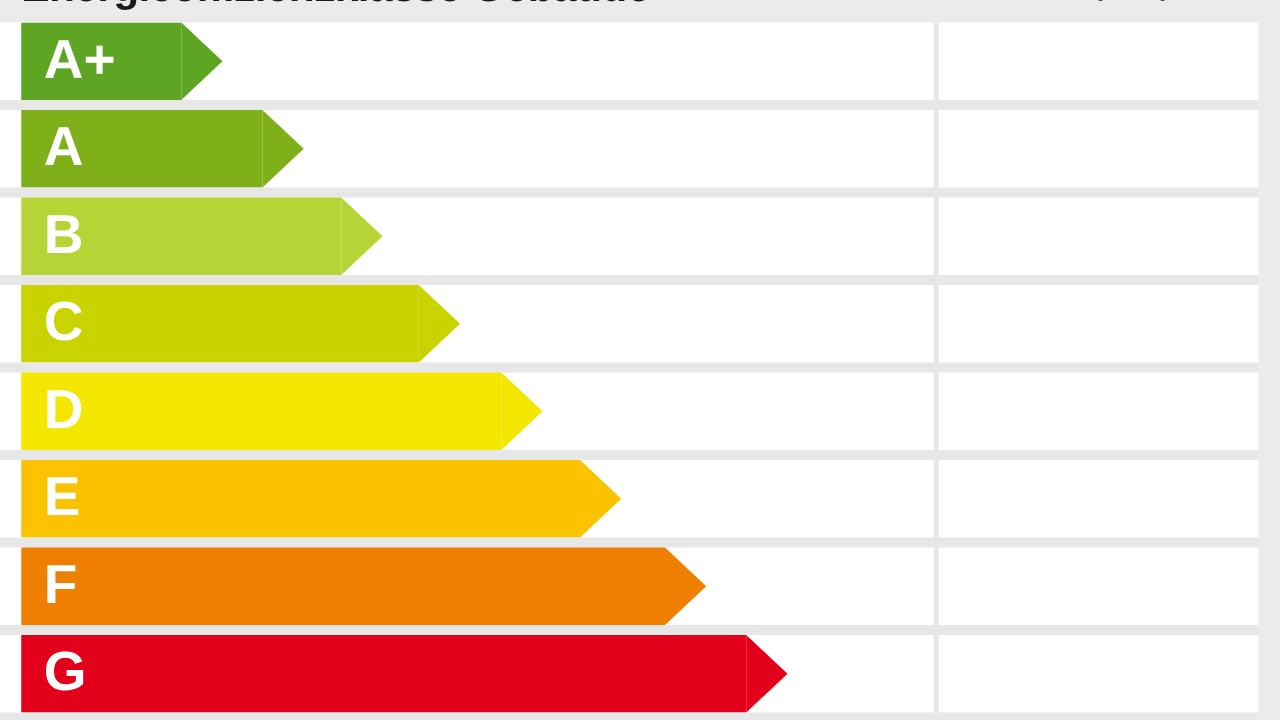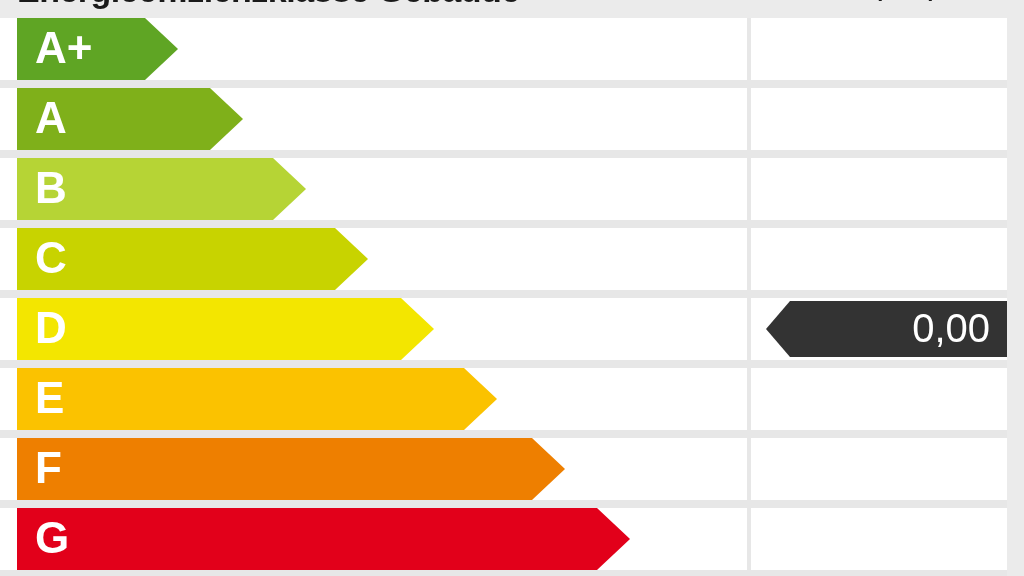--- a/index.html
+++ b/index.html
@@ -218,25 +218,20 @@
             <div class="bar-letter">C</div>
           </div>
         </div>
         <div class="row-sep" style="top: 272px;"></div>
         <div class="row" style="top: 280px;">
           <div class="bar" style="width: 417px;">
             <div class="bar-body" style="width: 384px; background: rgb(243, 230, 0);"></div>
             <div class="bar-tip" style="left: 384px; border-left: 33px solid rgb(243, 230, 0);"></div>
             <div class="bar-letter">D</div>
           </div>
-          <div class="value-badge" style="top: 3px;">
-            <div class="value-badge-tip"></div>
-            <div class="value-badge-body" style="background: rgb(51, 51, 51);"></div>
-            <div class="value-badge-text">0,00</div>
-          </div>
         </div>
         <div class="row-sep" style="top: 342px;"></div>
         <div class="row" style="top: 350px;">
           <div class="bar" style="width: 480px;">
             <div class="bar-body" style="width: 447px; background: rgb(251, 194, 0);"></div>
             <div class="bar-tip" style="left: 447px; border-left: 33px solid rgb(251, 194, 0);"></div>
             <div class="bar-letter">E</div>
           </div>
         </div>
         <div class="row-sep" style="top: 412px;"></div>

